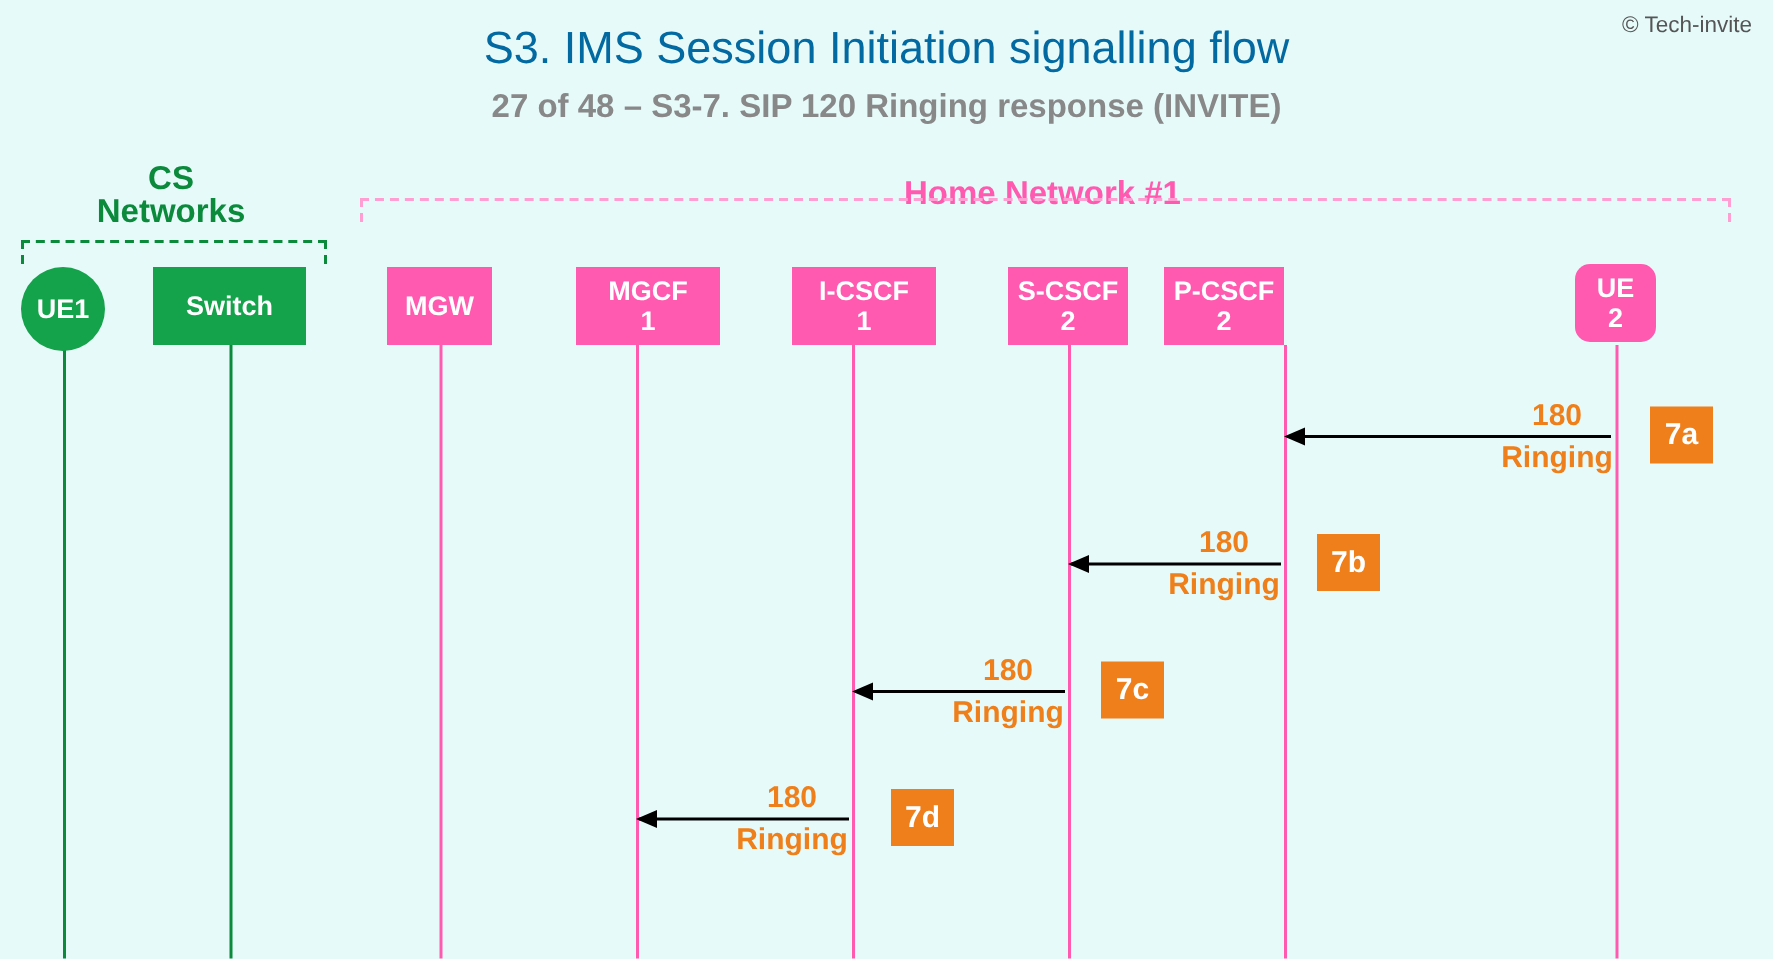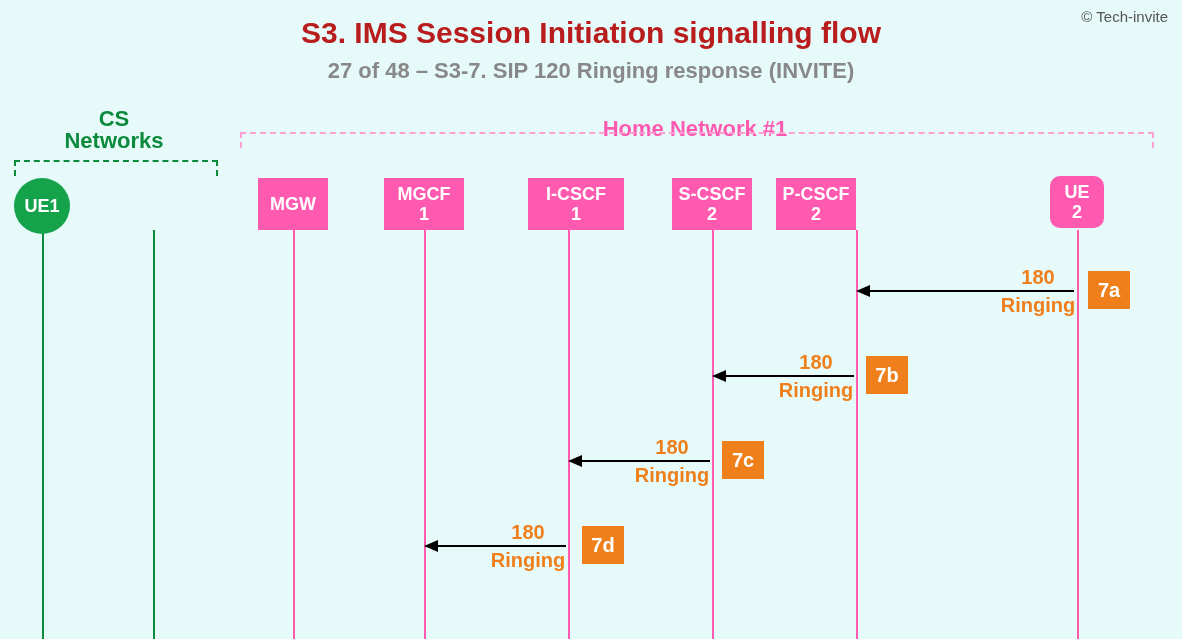--- a/index.html
+++ b/index.html
@@ -14,22 +14,22 @@
   }
   .copyright {
     position: absolute;
     top: 8px;
     right: 14px;
     color: #555;
     font-size: 15px;
   }
   .title {
     text-align: center;
-    color: #b91c1c;
-    font-weight: bold;
+    color: #0369a1;
+    font-weight: normal;
     font-size: 30px;
     padding-top: 16px;
   }
   .subtitle {
     text-align: center;
     color: #888;
     font-weight: bold;
     font-size: 22px;
     padding-top: 8px;
   }
@@ -96,21 +96,21 @@
     width: 102px;
     height: 52px;
     background: #14a24a;
   }
   .pinkbox {
     background: #ff5ab0;
     height: 52px;
     padding: 0 4px;
   }
   .mgw    { left: 258px; width: 70px; }
-  .mgcf1  { left: 384px; width: 80px; }
+  .mgcf1  { left: 384px; width: 96px; }
   .icscf1 { left: 528px; width: 96px; }
   .scscf2 { left: 672px; width: 80px; }
   .pcscf2 { left: 776px; width: 80px; }
   .ue2    { left: 1050px; width: 54px; border-radius: 10px; top:-2px; }
 
   
   .lifeline {
     position: absolute;
     top: 52px;
     bottom: -40px;
@@ -150,20 +150,21 @@
     position: absolute;
     background: #ef7f1a;
     color: #fff;
     font-size: 20px;
     font-weight: bold;
     width: 42px;
     height: 38px;
     display: flex;
     align-items: center;
     justify-content: center;
+    margin-left: 12px;
   }
   .msg-label {
     position: absolute;
     color: #ef7f1a;
     font-size: 20px;
     font-weight: bold;
     text-align: center;
     line-height: 22px;
     width: 100px;
   }
@@ -186,20 +187,21 @@
   <div class="lifeline green-line ll-ue1"></div>
   <div class="lifeline green-line ll-switch"></div>
   <div class="lifeline pink-line  ll-mgw"></div>
   <div class="lifeline pink-line  ll-mgcf1"></div>
   <div class="lifeline pink-line  ll-icscf1"></div>
   <div class="lifeline pink-line  ll-scscf2"></div>
   <div class="lifeline pink-line  ll-pcscf2"></div>
   <div class="lifeline pink-line  ll-ue2"></div>
 
   <div class="node ue1">UE1</div>
+  <div class="node switch">Switch</div>
   <div class="node pinkbox mgw">MGW</div>
   <div class="node pinkbox mgcf1">MGCF<br>1</div>
   <div class="node pinkbox icscf1">I-CSCF<br>1</div>
   <div class="node pinkbox scscf2">S-CSCF<br>2</div>
   <div class="node pinkbox pcscf2">P-CSCF<br>2</div>
   <div class="node pinkbox ue2">UE<br>2</div>
 
   <div class="msg" style="left:858px; width:216px; top:112px;"></div>
   <div class="step-box" style="left:1088px; top:93px;">7a</div>
   <div class="msg-label" style="left:988px; top:88px;">180</div>

